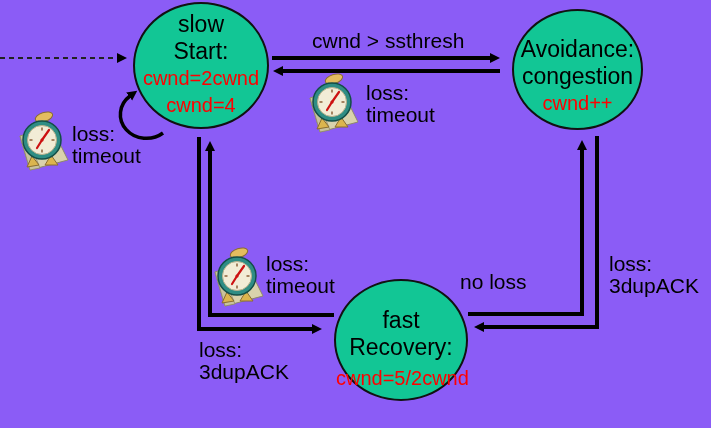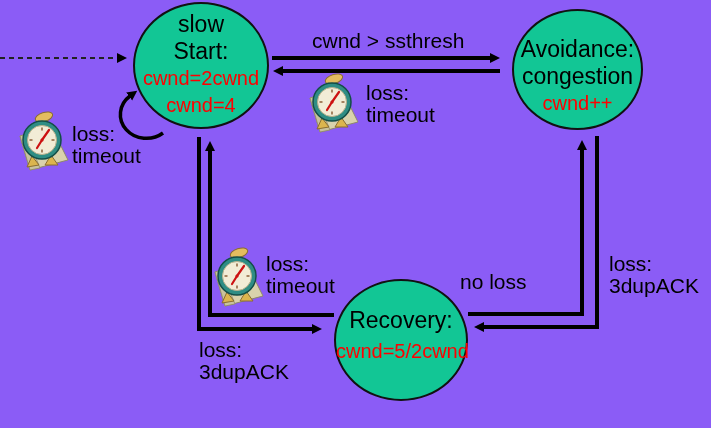--- a/index.html
+++ b/index.html
@@ -90,20 +90,21 @@
     <div class="action">cwnd=4</div>
   </div>
 
   <div class="state" id="state-congestion-avoidance">
     <div>Avoidance:</div>
     <div>congestion</div>
     <div class="action">cwnd++</div>
   </div>
 
   <div class="state" id="state-fast-recovery">
+    <div>fast</div>
     <div>Recovery:</div>
     <div class="action">cwnd=5/2cwnd</div>
   </div>
 
   <div class="lbl" id="lbl-cwnd-ssthresh">cwnd &gt; ssthresh</div>
 
   <div class="lbl" id="lbl-timeout-mid">
     <div>loss:</div>
     <div>timeout</div>
   </div>

